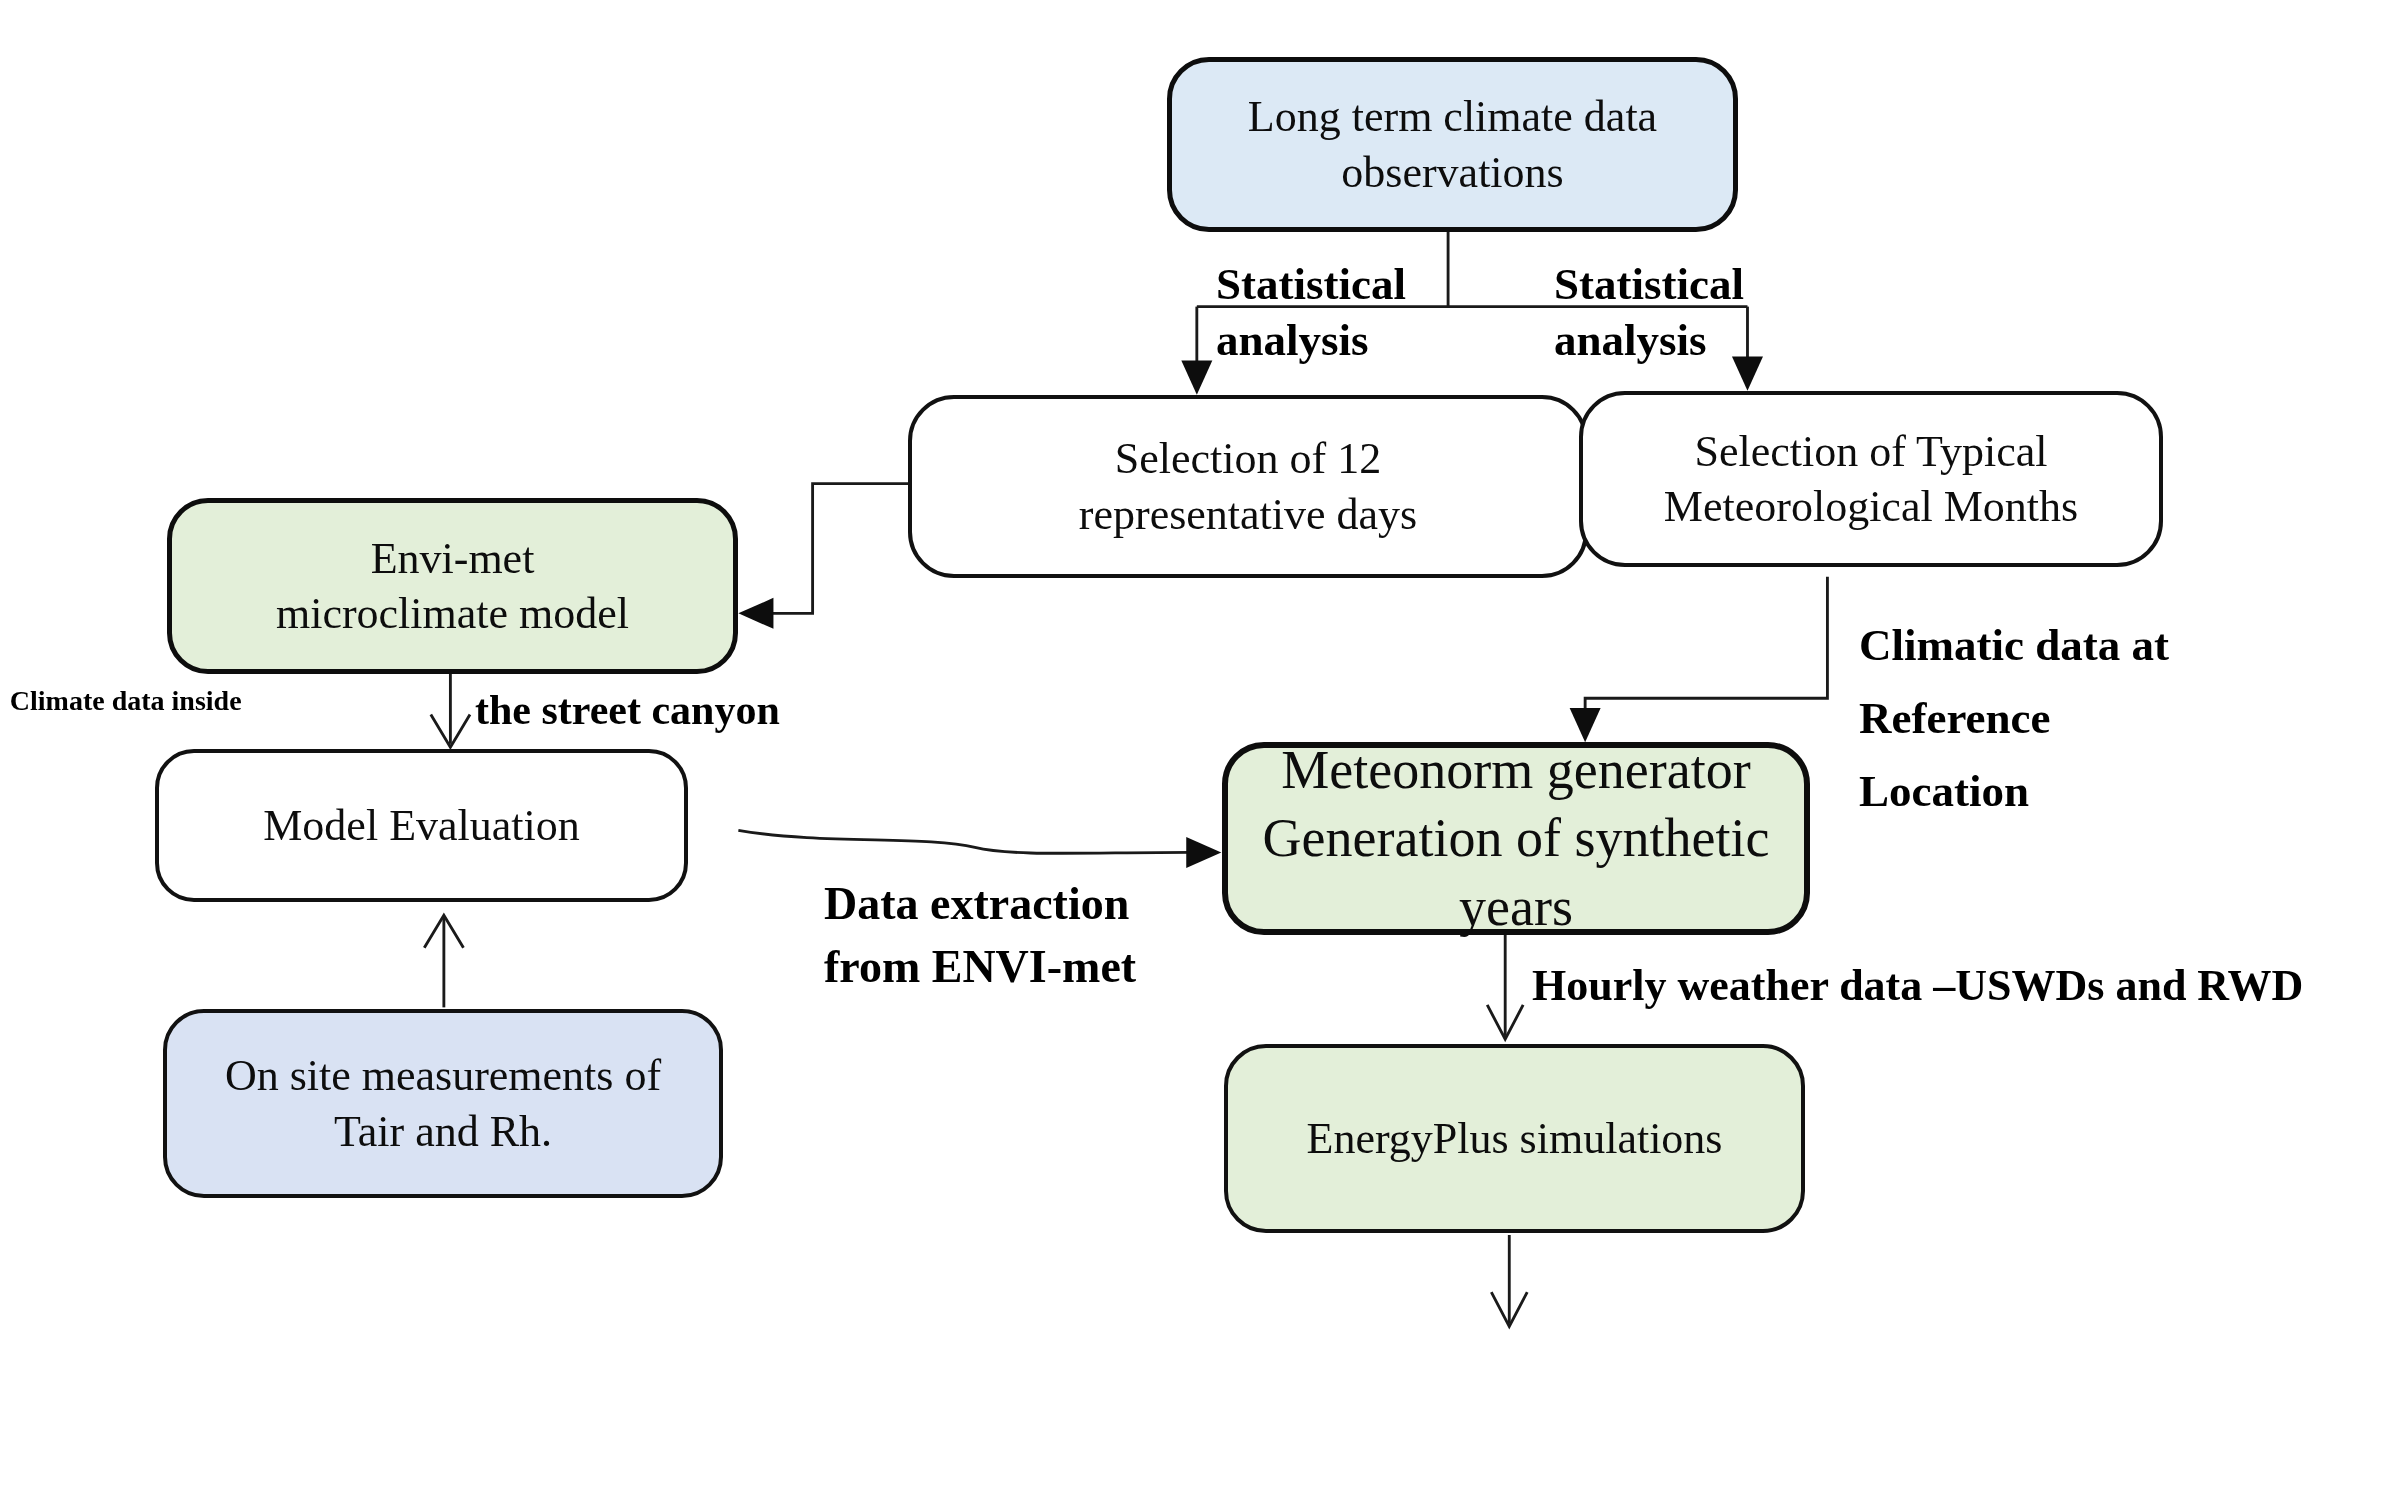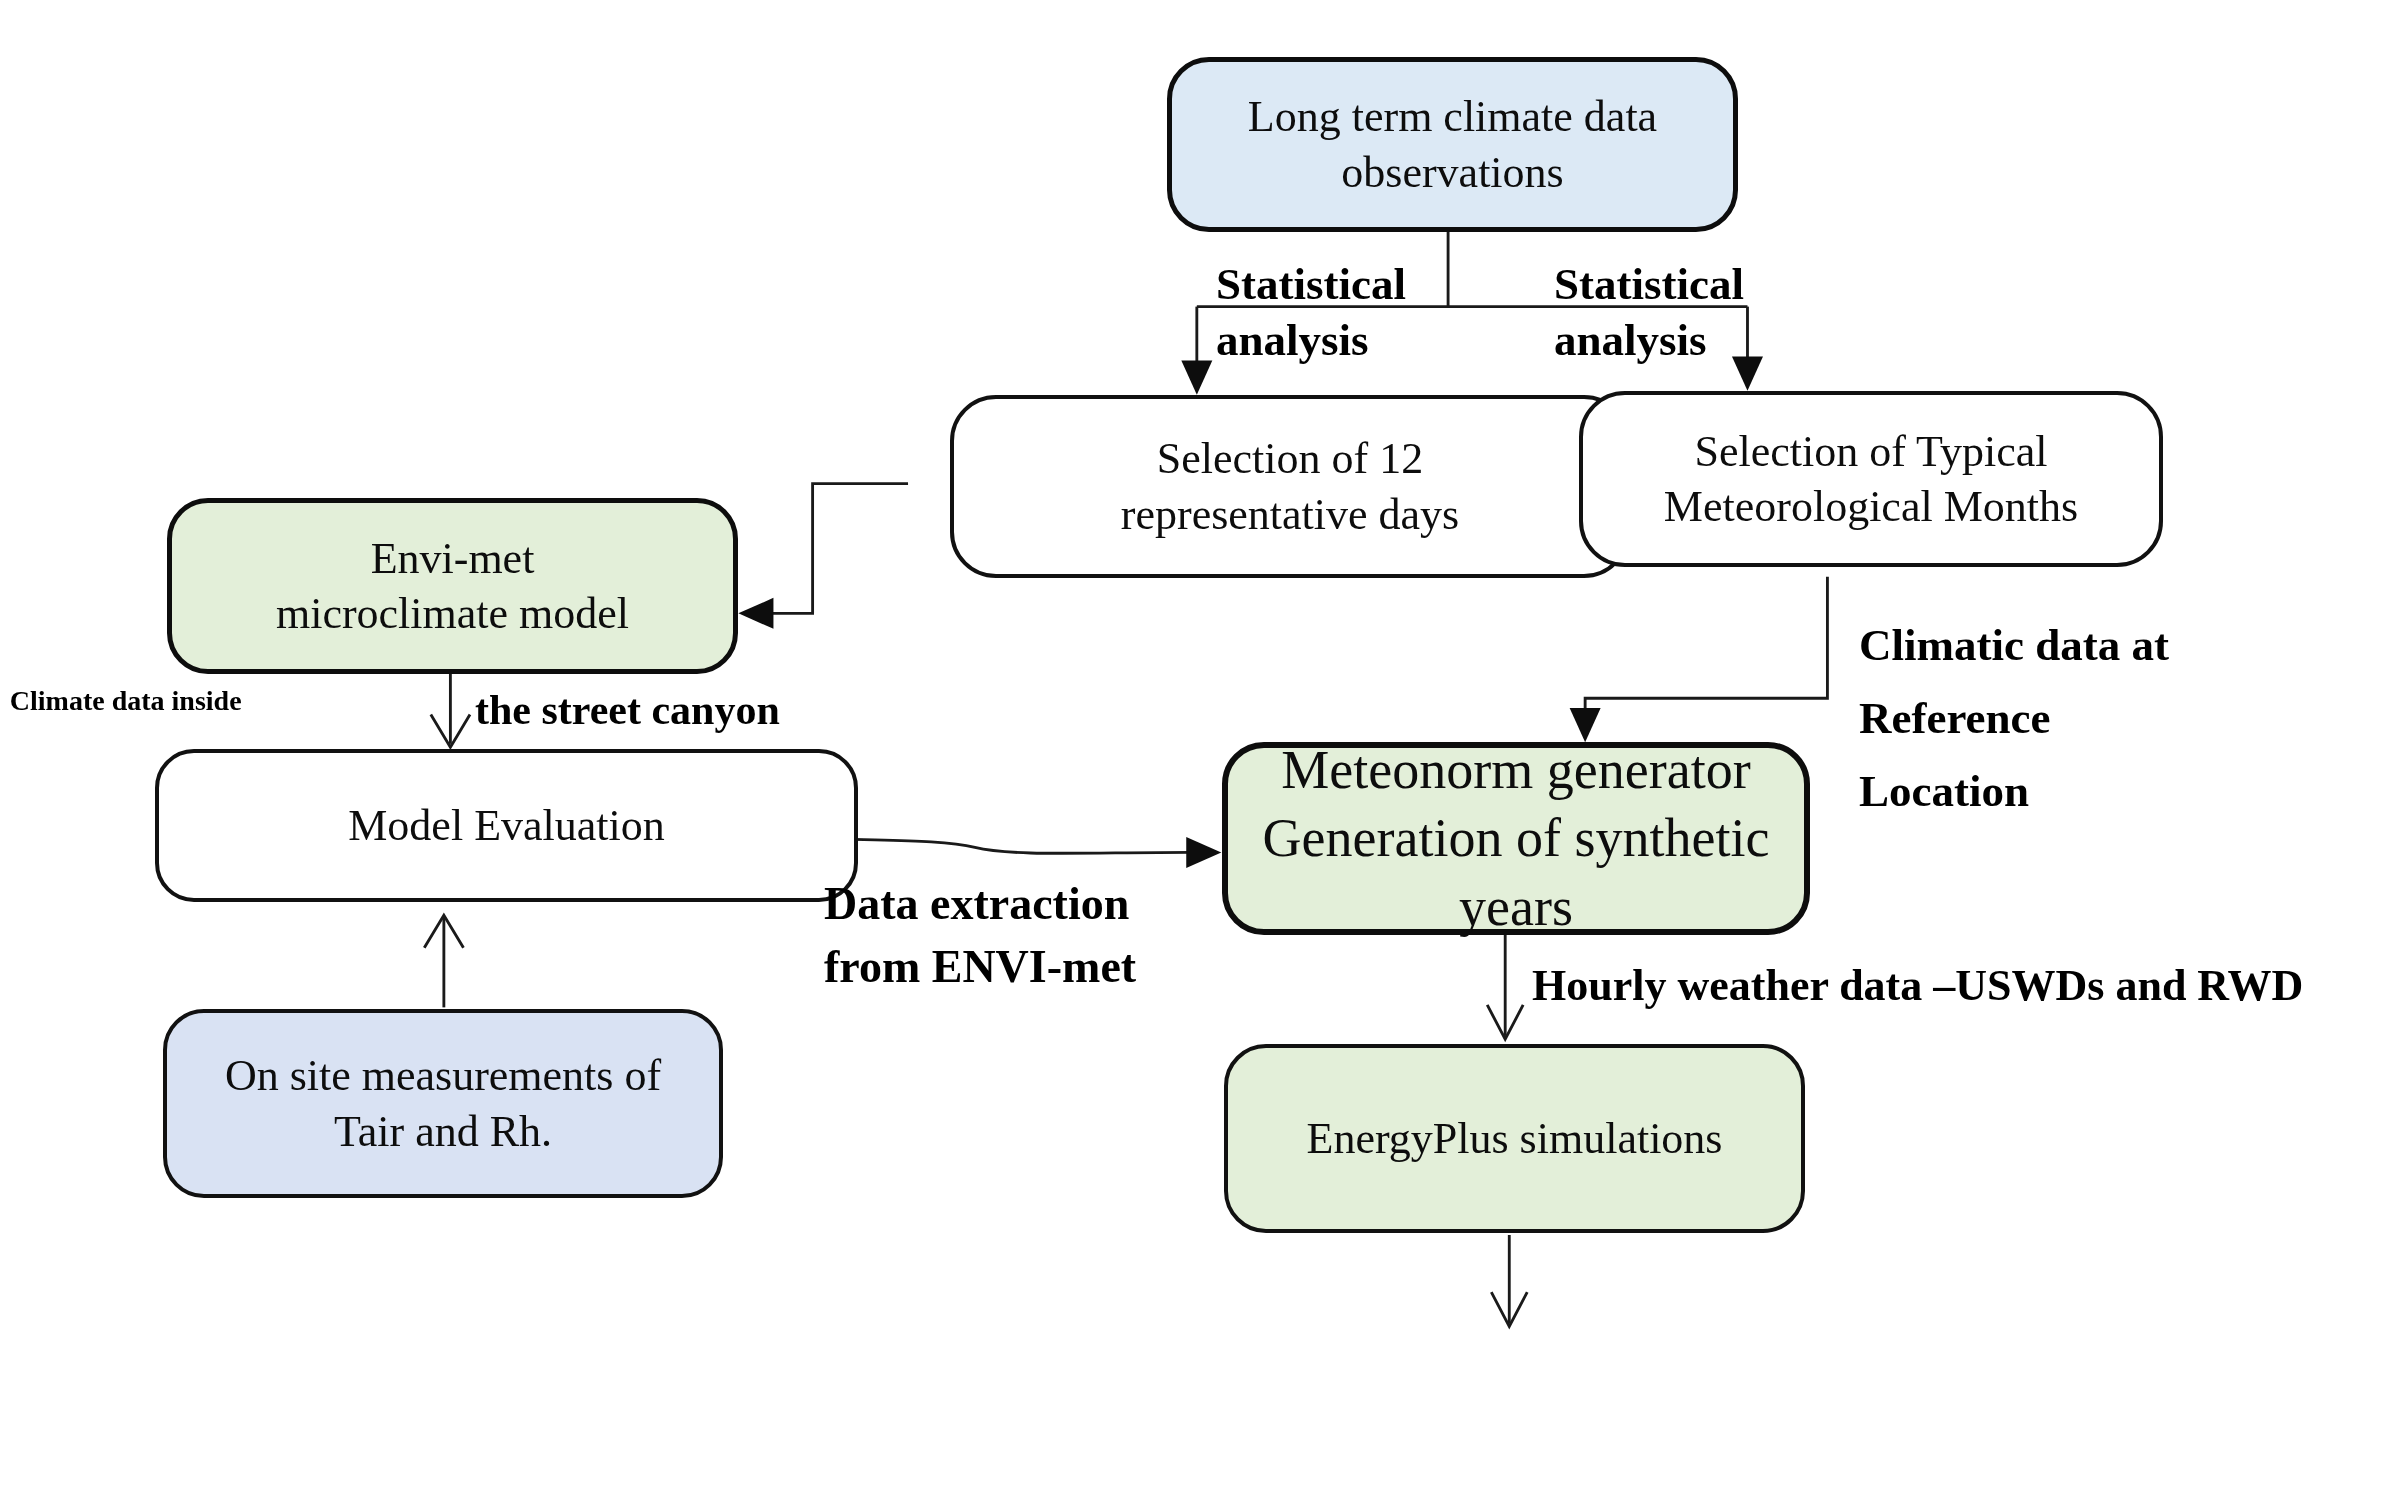--- a/index.html
+++ b/index.html
@@ -23,24 +23,24 @@
   .edge-label{
     position:absolute;
     color:#000000;
     font-weight:bold;
     white-space:pre-line;
     line-height:1.24;
   }
   svg.wires{position:absolute;left:0;top:0;}
   
   #n-long-term   {left:1167px;top:31px;  width:571px;height:175px;border:5.7px solid #0d0d0d;border-radius:42px;}
-  #n-sel12       {left:950px;top:369px; width:680px;height:183px;border:4.1px solid #111111;border-radius:46px;}
+  #n-sel12       {left:908px;top:369px; width:680px;height:183px;border:4.1px solid #111111;border-radius:46px;}
   #n-seltyp      {left:1579px;top:365px; width:584px;height:176px;border:4.1px solid #111111;border-radius:46px;}
   #n-envimet     {left:167px; top:472px; width:571px;height:176px;border:5.7px solid #0d0d0d;border-radius:41px;}
-  #n-modeleval   {left:155px; top:723px; width:703px;height:153px;border:4.1px solid #111111;border-radius:39px;}
+  #n-modeleval   {left:155px; top:723px; width:533px;height:153px;border:4.1px solid #111111;border-radius:39px;}
   #n-onsite      {left:163px; top:983px;width:560px;height:189px;border:4.1px solid #111111;border-radius:41px;}
   #n-meteonorm   {left:1222px;top:716px; width:588px;height:193px;border:6.5px solid #0d0d0d;border-radius:42px;font-size:54px;}
   #n-energyplus  {left:1224px;top:1018px;width:581px;height:189px;border:4.1px solid #111111;border-radius:42px;}
   #n-analysis    {left:1224px;top:1306px;width:617px;height:188px;border:3.3px solid #44546a;border-radius:34px;font-size:42px;}
   
   #l-stat-left  {left:1216px;top:230px;font-size:45px;line-height:1.25;}
   #l-stat-right {left:1554px;top:230px;font-size:45px;line-height:1.25;}
   #l-climate-in {left:9.8px;  top:658px;font-size:28px;}
   #l-street     {left:475px; top:658px;font-size:42px;}
   #l-climatic   {left:1859px;top:583px;font-size:45px;line-height:1.62;}

